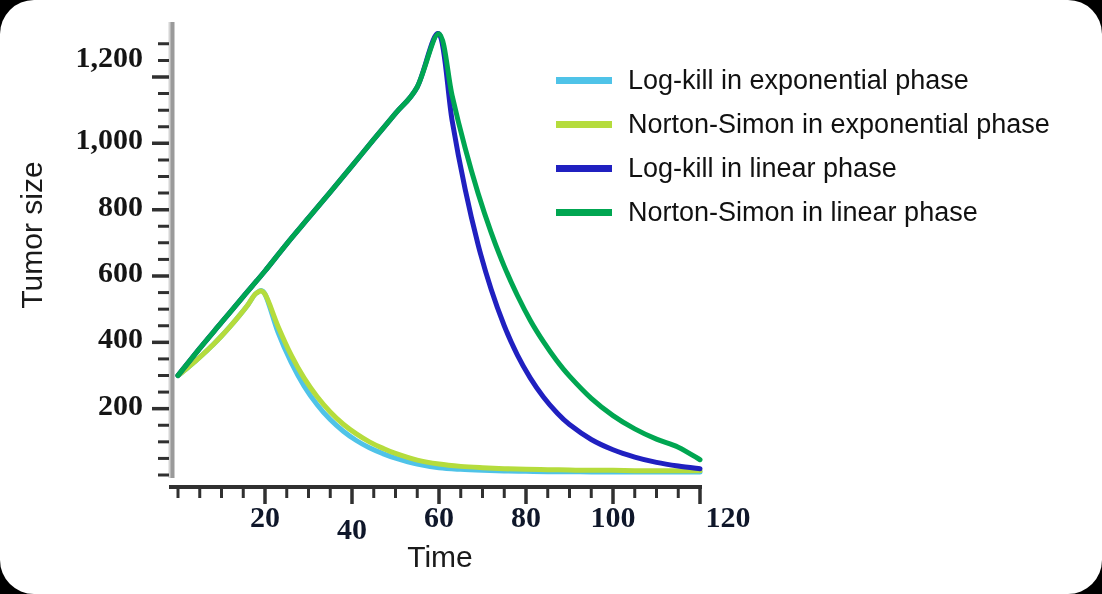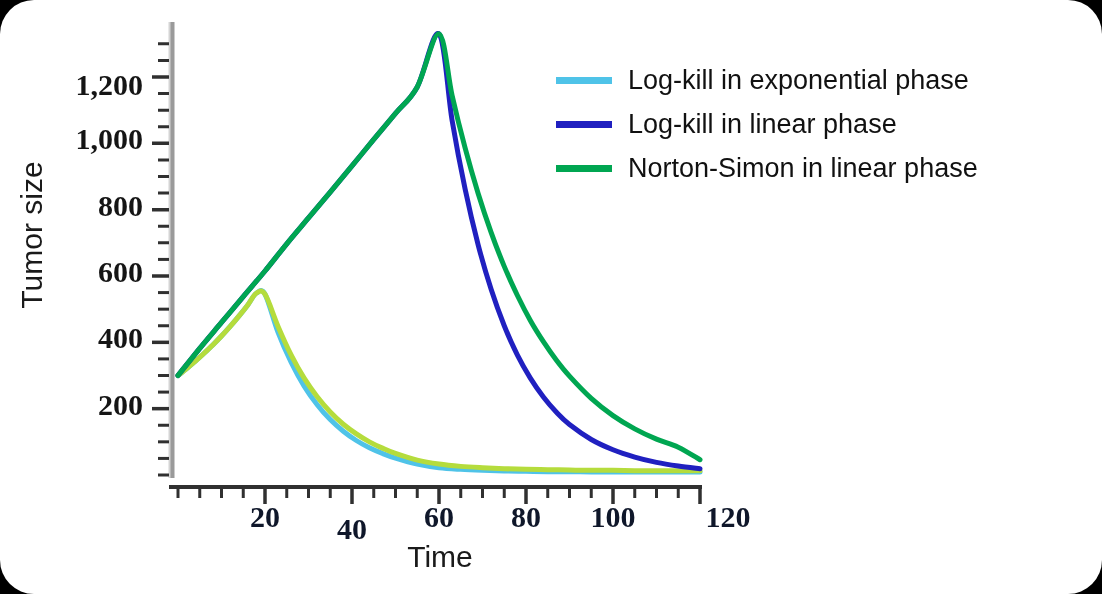--- a/index.html
+++ b/index.html
@@ -165,37 +165,41 @@
 
   <div class="ylabel">Tumor size</div>
   <div class="xlabel">Time</div>
 
   <div id="ytick-labels">
       <div class="ytick-label" style="top: 387.667px; left: 33px; width: 110px;">200</div>
       <div class="ytick-label" style="top: 321.333px; left: 33px; width: 110px;">400</div>
       <div class="ytick-label" style="top: 255px; left: 33px; width: 110px;">600</div>
       <div class="ytick-label" style="top: 188.667px; left: 33px; width: 110px;">800</div>
       <div class="ytick-label" style="top: 122.333px; left: 33px; width: 110px;">1,000</div>
-      <div class="ytick-label" style="top: 68px; left: 33px; width: 110px;">1,200</div>
+      <div class="ytick-label" style="top: 40px; left: 33px; width: 110px;">1,200</div>
     </div>
   <div id="xtick-labels">
       <div class="xtick-label" style="left: 225px; top: 500px;">20</div>
       <div class="xtick-label" style="left: 312px; top: 500px; margin-top: 12px;">40</div>
       <div class="xtick-label" style="left: 399px; top: 500px;">60</div>
       <div class="xtick-label" style="left: 486px; top: 500px;">80</div>
       <div class="xtick-label" style="left: 573px; top: 500px;">100</div>
       <div class="xtick-label" style="left: 688px; top: 500px;">120</div>
     </div>
 
   <div class="legend" id="legend">
       <div class="legend-row">
         <span class="legend-swatch" style="background: rgb(79, 195, 232);"></span>
         <span class="legend-text">Log-kill in exponential phase</span>
       </div>
       <div class="legend-row">
+        <span class="legend-swatch" style="background: rgb(181, 220, 60);"></span>
+        <span class="legend-text">Norton-Simon in exponential phase</span>
+      </div>
+      <div class="legend-row">
         <span class="legend-swatch" style="background: rgb(32, 32, 192);"></span>
         <span class="legend-text">Log-kill in linear phase</span>
       </div>
       <div class="legend-row">
         <span class="legend-swatch" style="background: rgb(0, 166, 81);"></span>
         <span class="legend-text">Norton-Simon in linear phase</span>
       </div>
     </div>
 
 </div>

